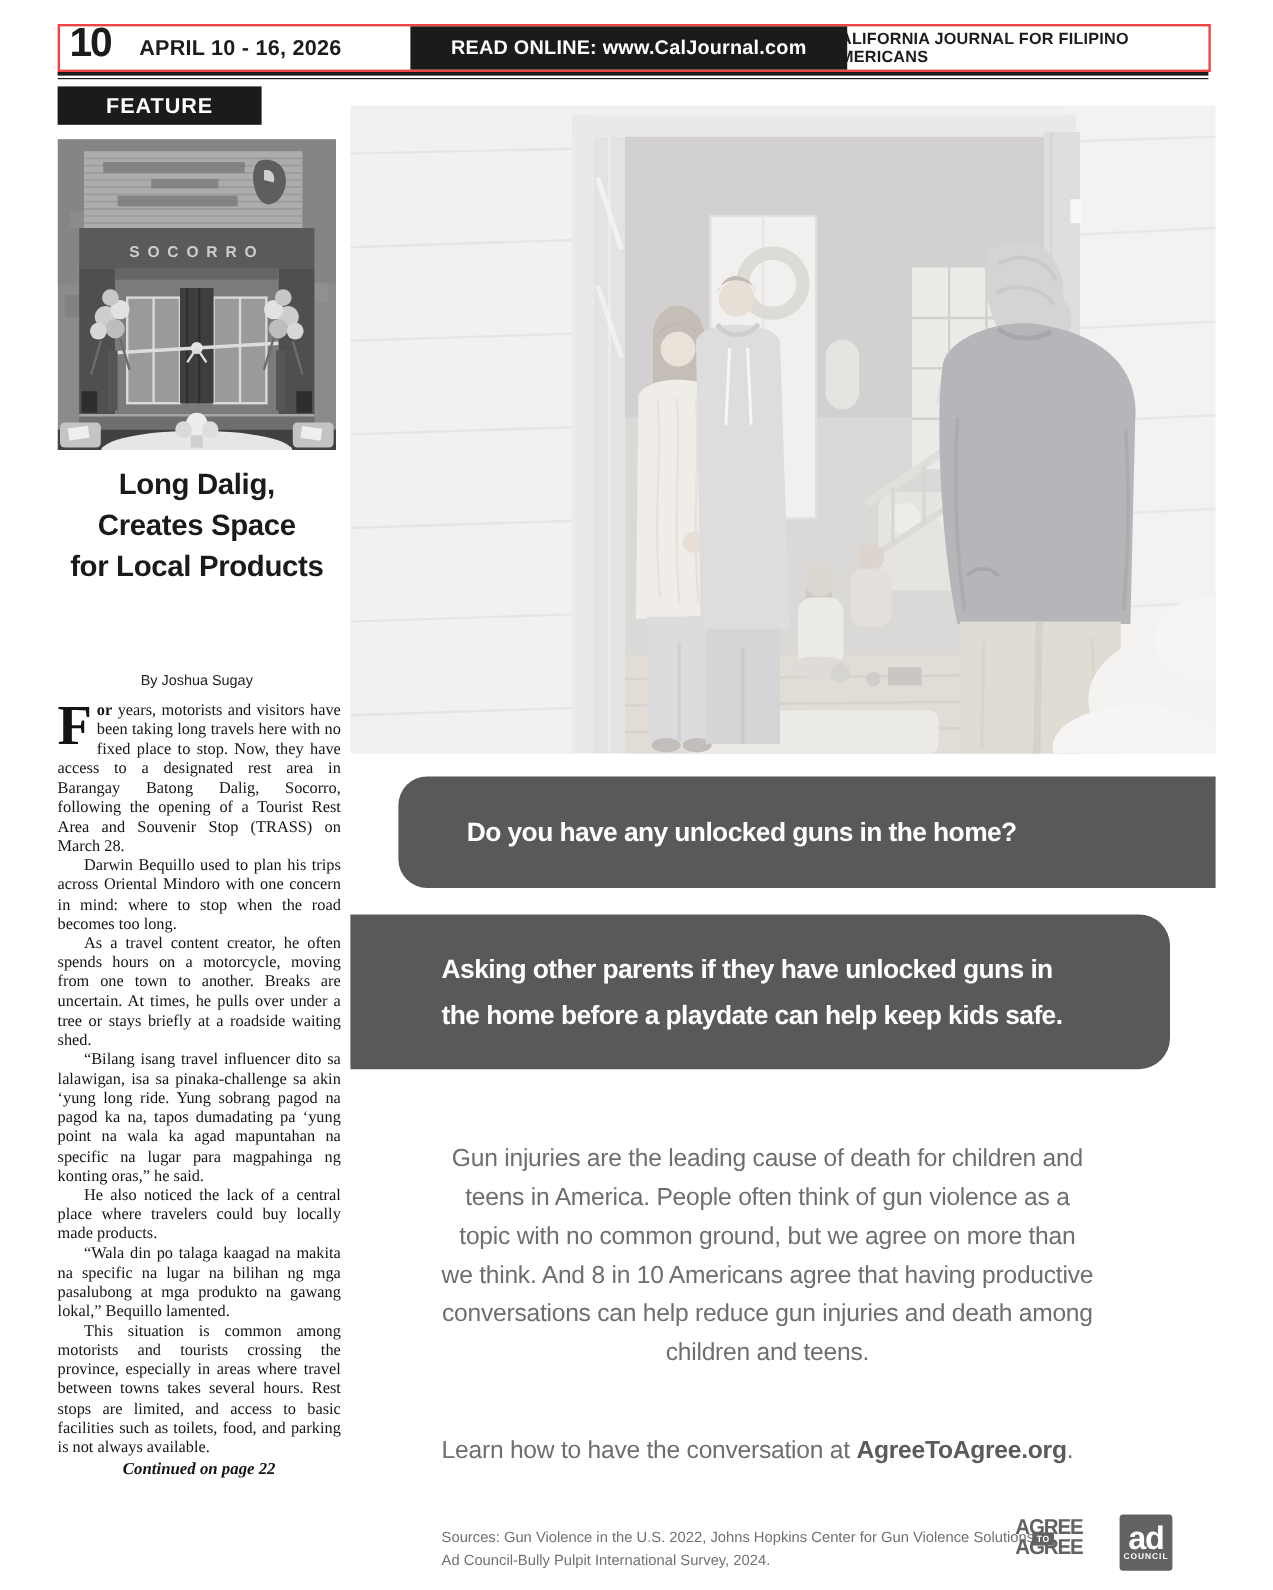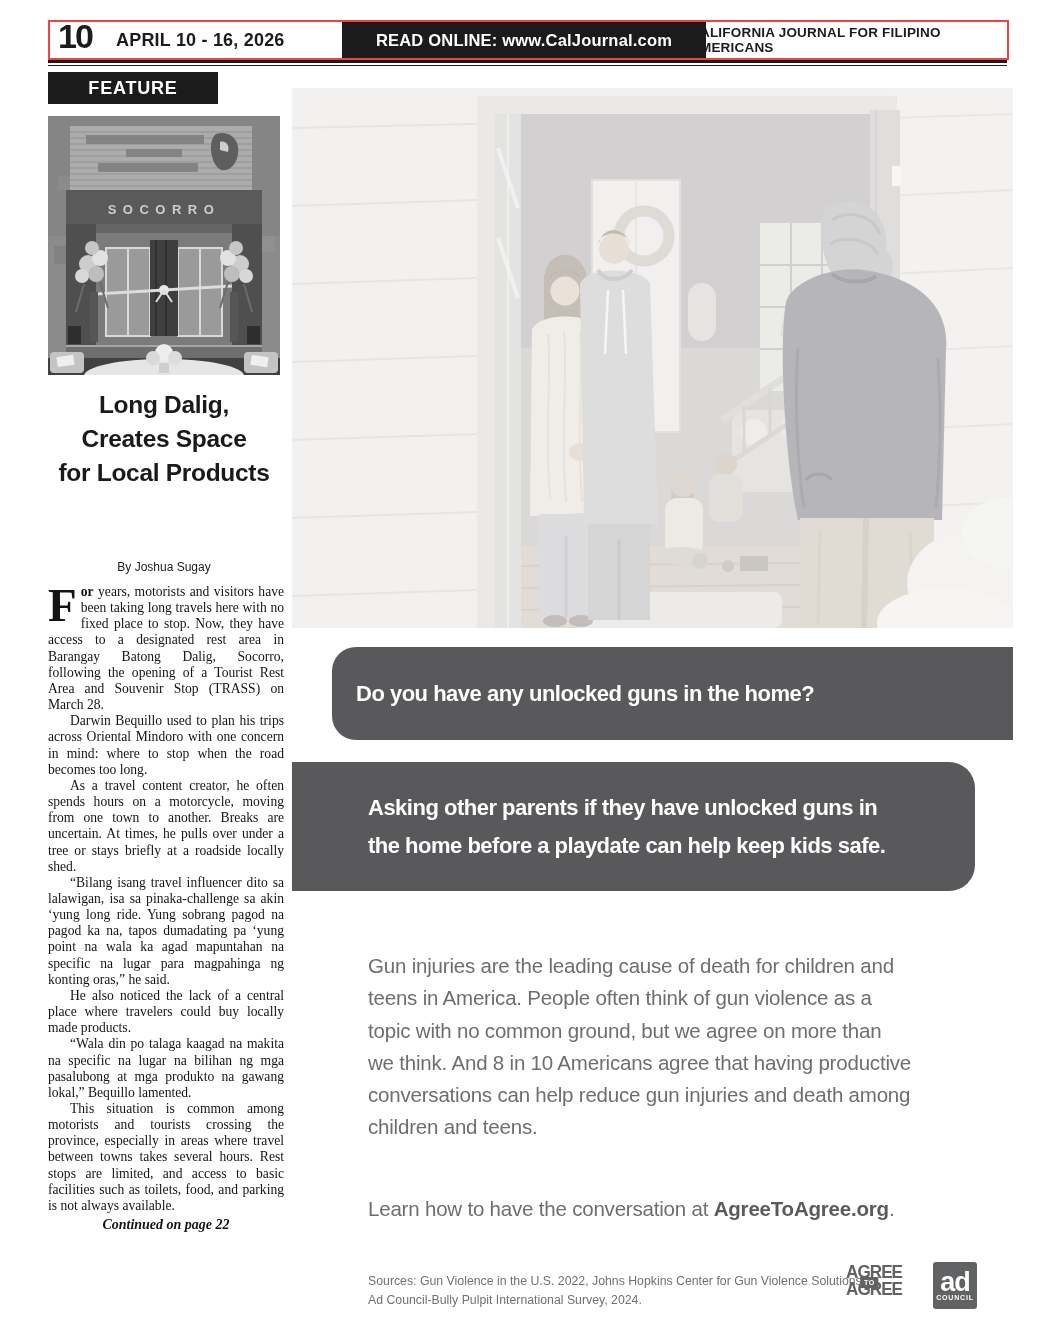--- a/index.html
+++ b/index.html
@@ -33,27 +33,27 @@
                 color:#141414;text-align:justify;}
   .article-body p{margin:0;}
   .article-body p.ind{text-indent:22px;}
   .dropcap{float:left;font-family:"Liberation Serif",serif;font-weight:bold;
            font-size:47px;line-height:39px;padding:2px 4px 0 0;}
   .continued{margin-top:3px;text-align:center;font-weight:bold;font-style:italic;font-size:14px;}
 
   
   .ad-photo{position:absolute;left:292px;top:88px;width:721px;height:540px;}
   .bubble1{position:absolute;left:332px;top:647px;width:681px;height:93px;background:#59595b;
-           border-radius:24px 0 0 24px;display:flex;align-items:center;padding-left:24px;box-sizing:border-box;}
+           border-radius:24px 0 0 24px;display:flex;align-items:center;padding-left:57px;box-sizing:border-box;}
   .bubble2{position:absolute;left:292px;top:762px;width:683px;height:129px;background:#59595b;
            border-radius:0 26px 26px 0;display:flex;flex-direction:column;justify-content:center;
            padding-left:76px;box-sizing:border-box;}
   .bubble-text{color:#fff;font-weight:bold;font-size:22px;letter-spacing:-.5px;white-space:nowrap;line-height:38px;}
   .ad-body{position:absolute;left:368px;top:950px;color:#6e6e70;font-size:20.5px;letter-spacing:-.2px;}
-  .ad-body div{white-space:nowrap;line-height:32.3px;}
+  .ad-body div{white-space:nowrap;line-height:32.3px;text-align:center;}
   .ad-cta{position:absolute;left:368px;top:1197px;color:#6e6e70;font-size:20.5px;letter-spacing:-.2px;}
   .ad-cta b{color:#5b5b5d;}
   .ad-sources{position:absolute;left:368px;top:1272px;color:#717173;font-size:12.3px;line-height:19px;}
 
   
   .agree-logo{position:absolute;left:846px;top:1264px;width:70px;color:#616264;
               transform:scaleX(.95);transform-origin:left top;}
   .agree-word{font-size:18px;font-weight:800;letter-spacing:-1px;line-height:17px;}
   .agree-to-badge{position:absolute;left:15px;top:12.5px;background:#616264;color:#fff;
                   font-size:7.5px;font-weight:bold;padding:1px 4px;letter-spacing:.5px;}
@@ -171,21 +171,21 @@
   <div class="article-title">
     <div>Long Dalig,</div>
     <div>Creates Space</div>
     <div>for Local Products</div>
   </div>
   <div class="byline">By Joshua Sugay</div>
 
   <div class="article-body">
     <p><span class="dropcap">F</span><b>or</b><span> years, motorists and visitors have been taking long travels here with no fixed place to stop. Now, they have access to a designated rest area in Barangay Batong Dalig, Socorro, following the opening of a Tourist Rest Area and Souvenir Stop (TRASS) on March 28.</span></p>
     <p class="ind">Darwin Bequillo used to plan his trips across Oriental Mindoro with one concern in mind: where to stop when the road becomes too long.</p>
-    <p class="ind">As a travel content creator, he often spends hours on a motorcycle, moving from one town to another. Breaks are uncertain. At times, he pulls over under a tree or stays briefly at a roadside locally shed.</p>
+    <p class="ind">As a travel content creator, he often spends hours on a motorcycle, moving from one town to another. Breaks are uncertain. At times, he pulls over under a tree or stays briefly at a roadside waiting shed.</p>
     <p class="ind">“Bilang isang travel influencer dito sa lalawigan, isa sa pinaka-challenge sa akin ‘yung long ride. Yung sobrang pagod na pagod ka na, tapos dumadating pa ‘yung point na wala ka agad mapuntahan na specific na lugar para magpahinga ng konting oras,” he said.</p>
     <p class="ind">He also noticed the lack of a central place where travelers could buy locally made products.</p>
     <p class="ind">“Wala din po talaga kaagad na makita na specific na lugar na bilihan ng mga pasalubong at mga produkto na gawang lokal,” Bequillo lamented.</p>
     <p class="ind">This situation is common among motorists and tourists crossing the province, especially in areas where travel between towns takes several hours. Rest stops are limited, and access to basic facilities such as toilets, food, and parking is not always available.</p>
     <div class="continued">Continued on page 22</div>
   </div>
 
   <svg class="ad-photo" viewBox="0 0 721 540">
     <rect x="0" y="0" width="721" height="540" fill="#f2f1f0"></rect>
 

